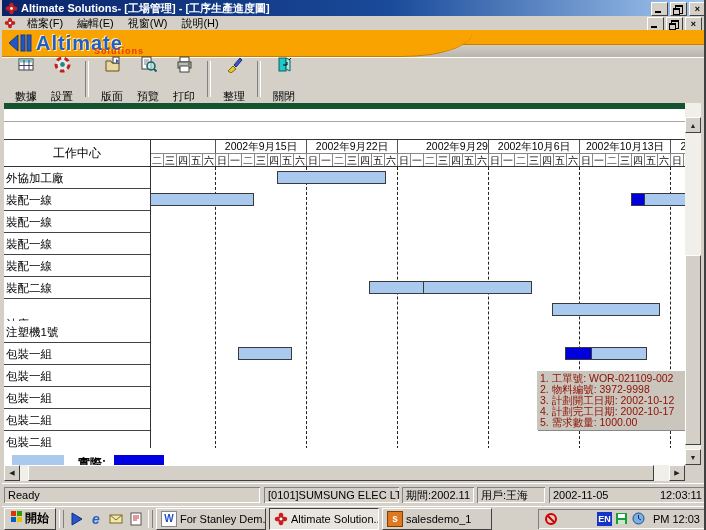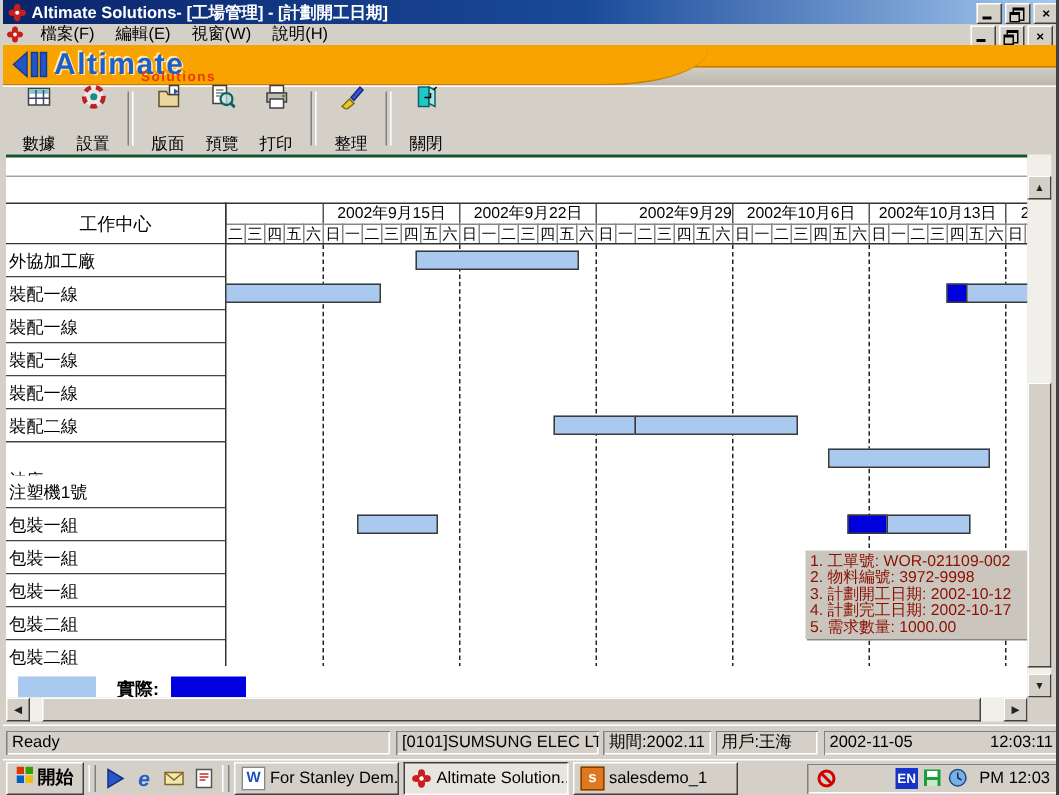--- a/index.html
+++ b/index.html
@@ -36,21 +36,21 @@
   #brand-sub{position:absolute;left:92px;top:16px;font-size:9px;font-weight:bold;color:#e83c00;letter-spacing:1px;}
   
   #toolbar{position:absolute;left:0;top:57px;width:706px;height:43px;background:#d4d0c8;
     border-top:1px solid #fff;display:flex;align-items:center;padding-left:6px;box-sizing:border-box;}
   .tbtn{width:36px;height:38px;display:flex;flex-direction:column;align-items:center;justify-content:center;gap:1px;}
   .tbtn .ticon{width:17px;height:17px;}
   .tbtn .tlabel{font-size:11px;line-height:12px;margin-top:16px;}
   .tsep{width:2px;height:36px;margin:0 5px;border-left:1px solid #808080;border-right:1px solid #fff;}
   
   #gcanvas{position:absolute;left:2px;top:103px;width:681px;height:362px;background:#fff;overflow:hidden;
-    border-top:2px solid #14532d;box-sizing:border-box;}
+    border-top:6px solid #14532d;box-sizing:border-box;}
   #gtopline{position:absolute;left:0;top:12px;width:681px;height:0;border-top:1px solid #a9a59d;}
   #ghdr{position:absolute;left:0;top:30px;width:681px;height:28px;border-top:1px solid #333;border-bottom:1px solid #333;box-sizing:border-box;}
   #corner{position:absolute;left:0;top:0;width:146px;height:26px;display:flex;align-items:center;justify-content:center;font-size:12px;}
   .wklabel{position:absolute;height:13px;line-height:13px;text-align:center;font-size:10.5px;
     border-left:1px solid #555;overflow:hidden;white-space:nowrap;box-sizing:border-box;}
   .daycell{position:absolute;height:13px;line-height:13px;text-align:center;font-size:10px;
     border-left:1px solid #888;border-top:1px solid #888;box-sizing:border-box;overflow:hidden;}
   #leftline{position:absolute;left:146px;top:30px;width:0;height:310px;border-left:1px solid #333;}
   .rowlabel{position:absolute;left:0;width:146px;height:22px;border-bottom:1px solid #444;
     display:flex;align-items:flex-end;padding:0 0 2px 2px;font-size:11.5px;box-sizing:border-box;background:#fff;}
@@ -106,21 +106,21 @@
   <div id="titlebar">
     <span class="appicon"><svg width="100%" height="100%" viewBox="0 0 16 16">
           <g fill="#c81e1e">
             <ellipse cx="8" cy="4.3" rx="2.7" ry="3.4"></ellipse>
             <ellipse cx="8" cy="11.7" rx="2.7" ry="3.4"></ellipse>
             <ellipse cx="4.3" cy="8" rx="3.4" ry="2.7"></ellipse>
             <ellipse cx="11.7" cy="8" rx="3.4" ry="2.7"></ellipse>
           </g>
           <circle cx="8" cy="8" r="1.7" fill="#fff"></circle>
         </svg></span>
-    <span>Altimate Solutions- [工場管理] - [計劃開工日期]</span>
+    <span>Altimate Solutions- [工場管理] - [工序生產進度圖]</span>
     <span class="winbtns" id="win-controls">
         <div class="wbtn">
           <div class="g-min"></div>
         </div>
         <div class="wbtn">
           <div class="g-restore"></div>
         </div>
         <div class="wbtn">
           <div class="g-close">×</div>
         </div>

